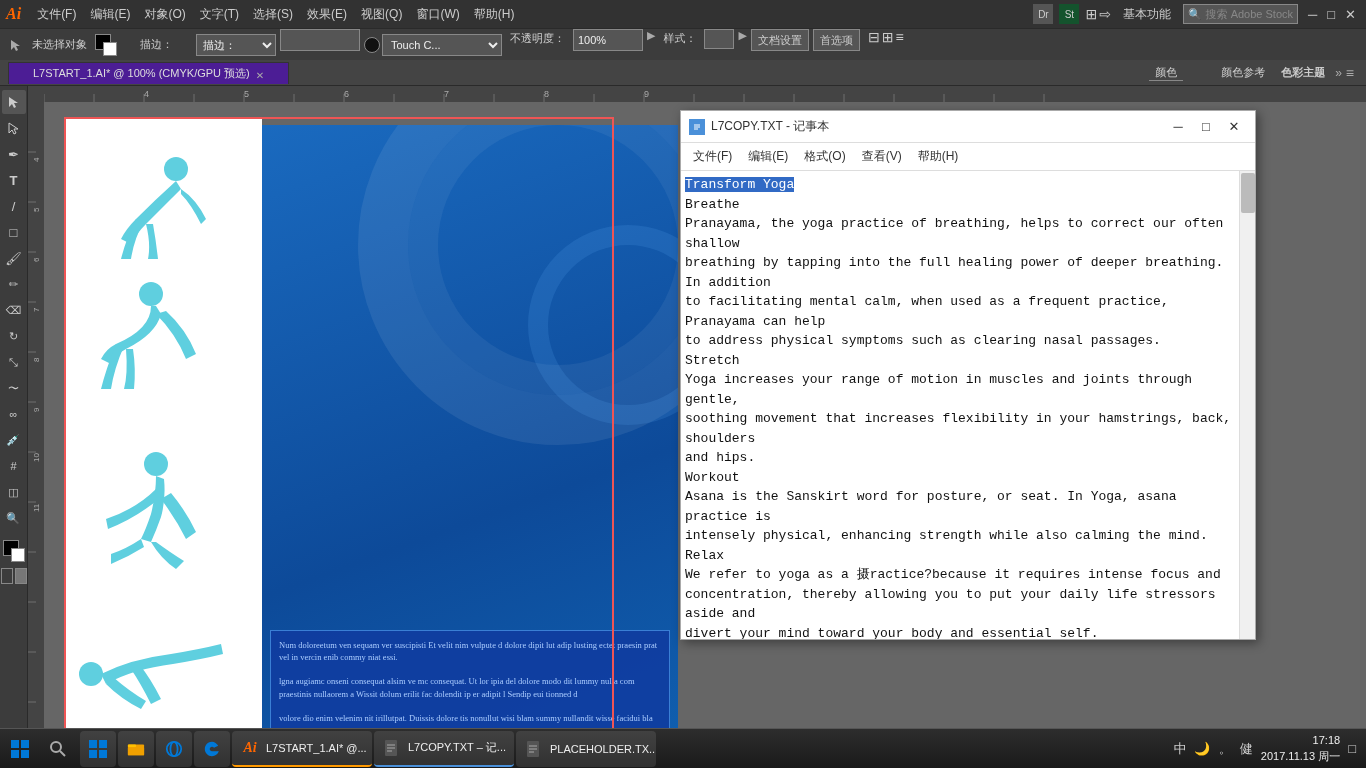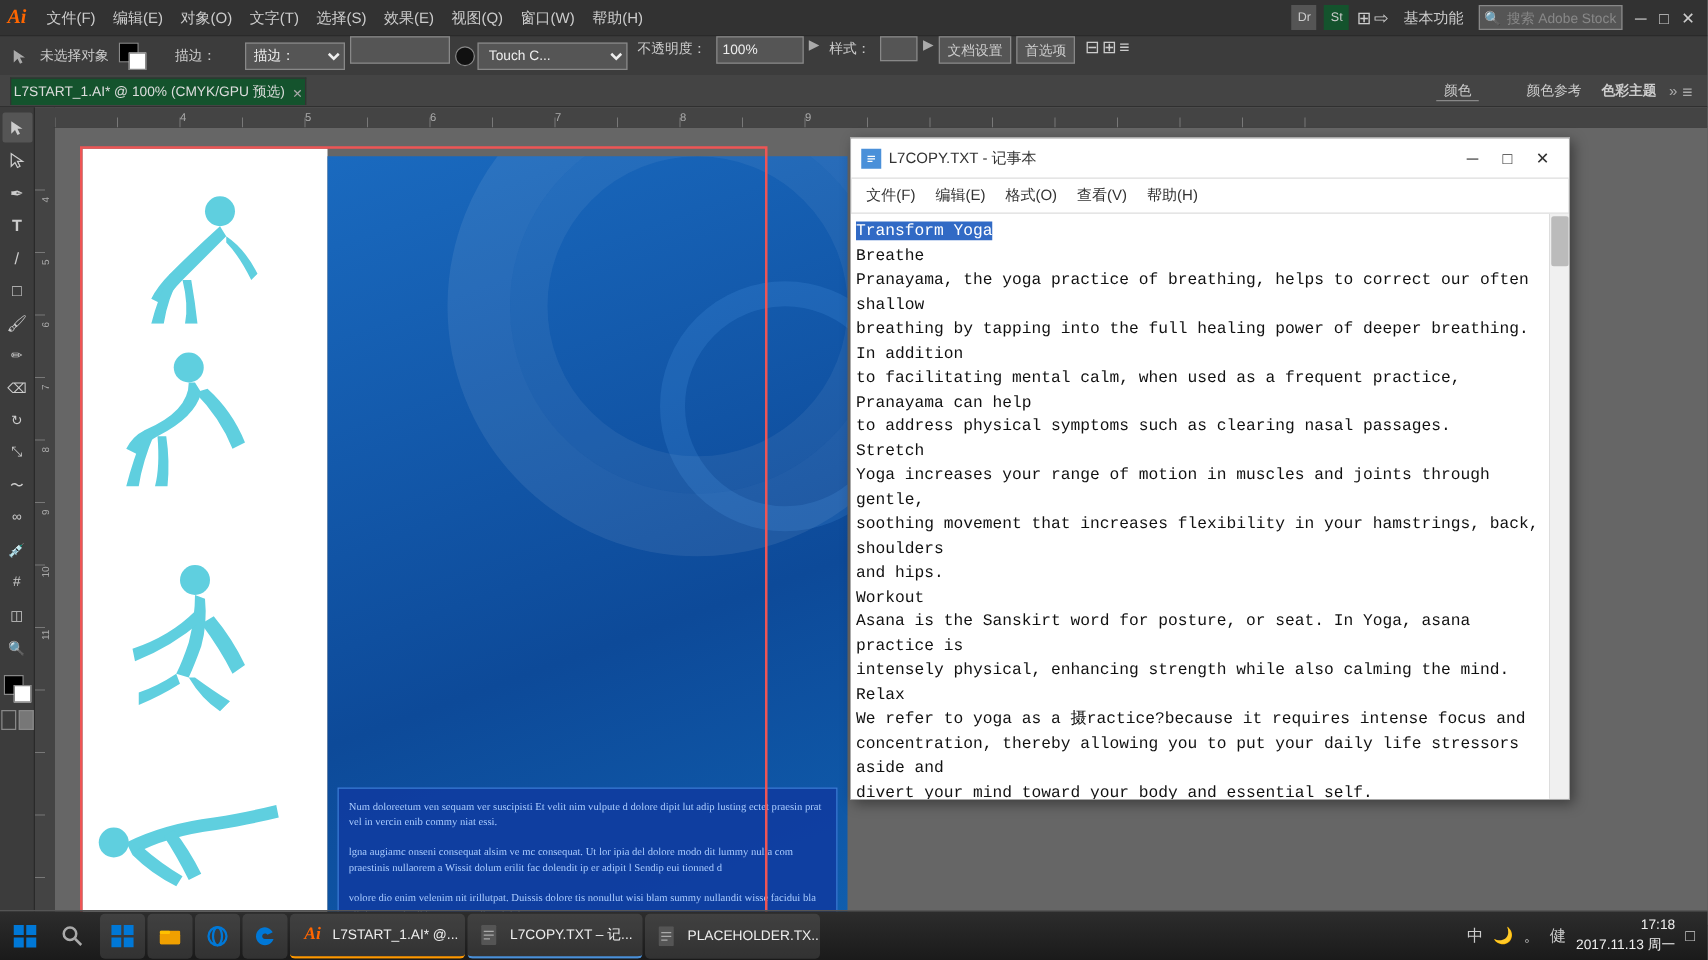--- a/index.html
+++ b/index.html
@@ -86,24 +86,24 @@
     .doc-tab-bar {
       width: 100%;
       height: 26px;
       background: #444;
       display: flex;
       align-items: center;
       padding: 0 8px;
       border-bottom: 1px solid #2a2a2a;
     }
     .doc-tab {
-      background: #14532d;
+      background: #4c1d95;
       color: #ddd;
       font-size: 11px;
-      padding: 3px 2px;
+      padding: 3px 24px;
       border: 1px solid #333;
       border-bottom: none;
       display: flex;
       align-items: flex-end;
       gap: 6px;
       cursor: pointer;
     }
     .doc-tab .close-btn {
       font-size: 10px;
       color: #aaa;

